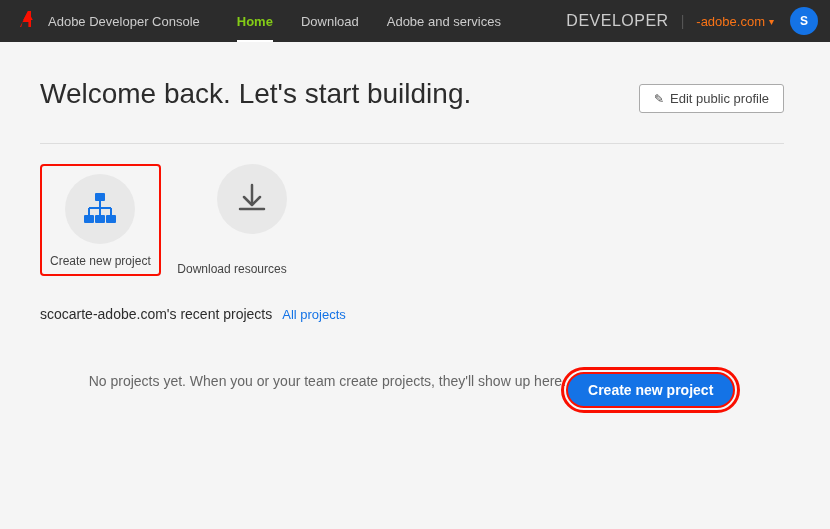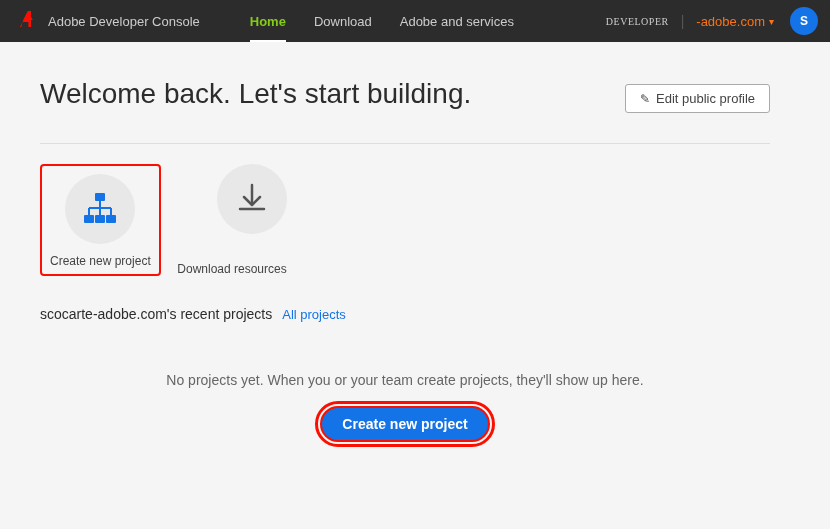--- a/index.html
+++ b/index.html
@@ -6,21 +6,21 @@
     body { font-family: 'Segoe UI', Arial, sans-serif; background: #f5f5f5; width: 830px; height: 529px; overflow: hidden; }
 
     
     .navbar {
       background: #2c2c2c;
       height: 42px;
       display: flex;
       align-items: center;
       padding: 0 12px;
       color: #fff;
-      gap: 16px;
+      gap: 3px;
       text-align: right;
     }
     .navbar-logo {
       display: flex;
       align-items: center;
       gap: 8px;
       margin-right: 20px;
     }
     .adobe-logo {
       color: #fa0f00;
@@ -64,23 +64,22 @@
       background: #fff;
     }
     .navbar-right {
       margin-left: auto;
       display: flex;
       align-items: center;
       gap: 8px;
     }
     .navbar-developer {
       color: #ccc;
-      font-size: 10px;
+      font-size: 16px;
       letter-spacing: 0.5px;
-      font-family: Liberation Serif, serif;
     }
     .navbar-separator {
       color: #555;
       font-size: 14px;
       margin: 0 4px;
     }
     .navbar-account {
       display: flex;
       align-items: center;
       gap: 4px;
@@ -101,21 +100,21 @@
       justify-content: center;
       color: #fff;
       font-size: 12px;
       font-weight: bold;
       margin-left: 8px;
     }
 
     
     .main {
       background: #f5f5f5;
-      padding: 36px 60px 20px 40px;
+      padding: 36px 46px 20px 40px;
       height: calc(529px - 42px);
       position: relative;
     }
 
     
     .welcome-row {
       display: flex;
       align-items: flex-start;
       justify-content: space-between;
       margin-bottom: 30px;
@@ -201,21 +200,20 @@
     .all-projects-link {
       font-size: 13px;
       color: #1473e6;
       cursor: pointer;
       text-decoration: none;
     }
 
     
     .empty-state {
       display: flex;
-      flex-direction: column;
       align-items: center;
       justify-content: center;
       padding: 30px 0 10px 0;
     }
     .empty-state-text {
       font-size: 14px;
       color: #666;
       margin-bottom: 18px;
       text-align: center;
     }

